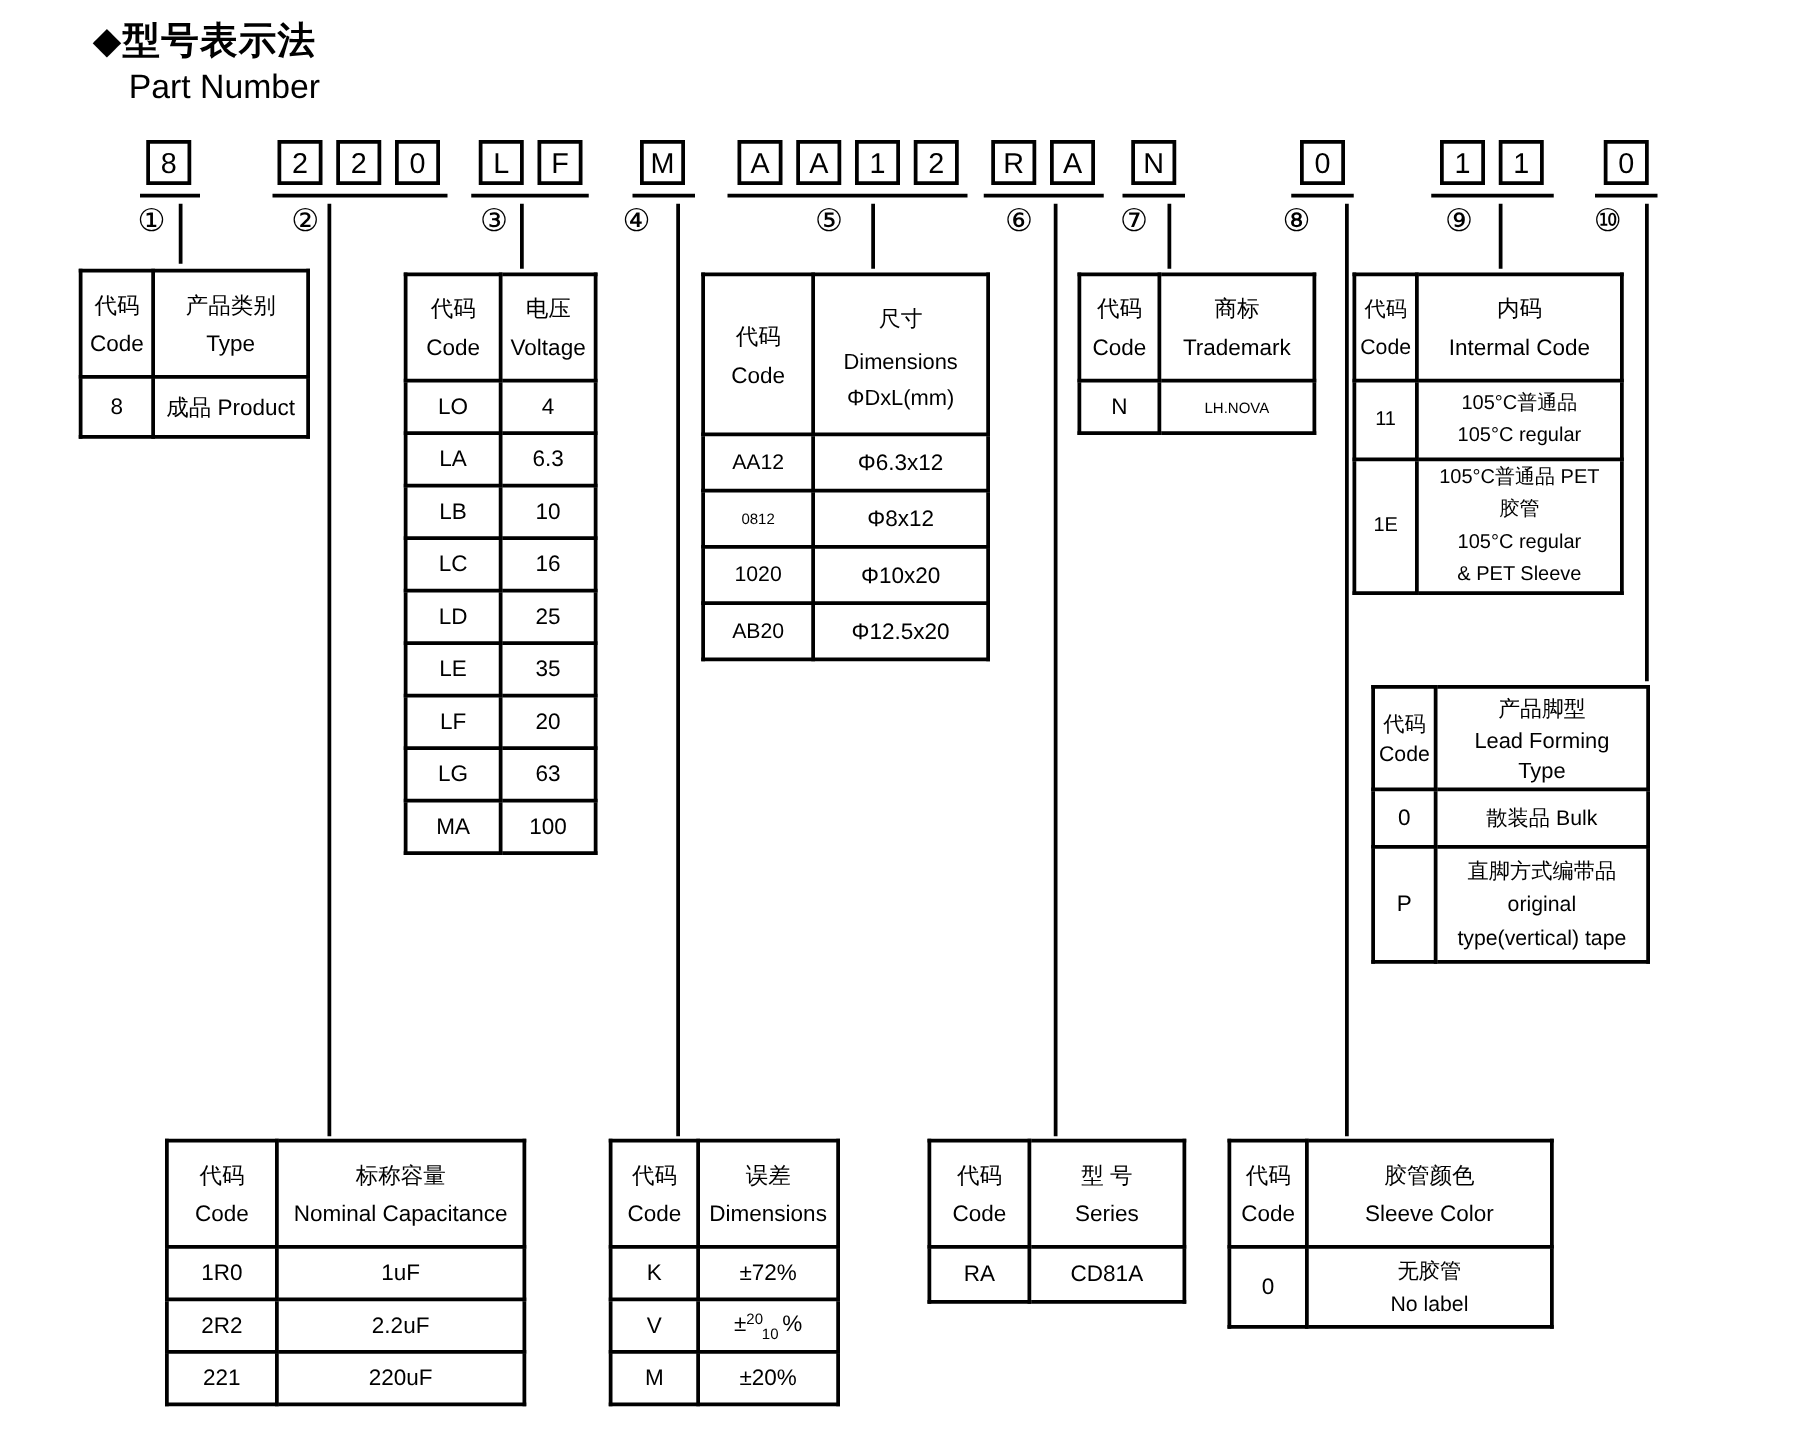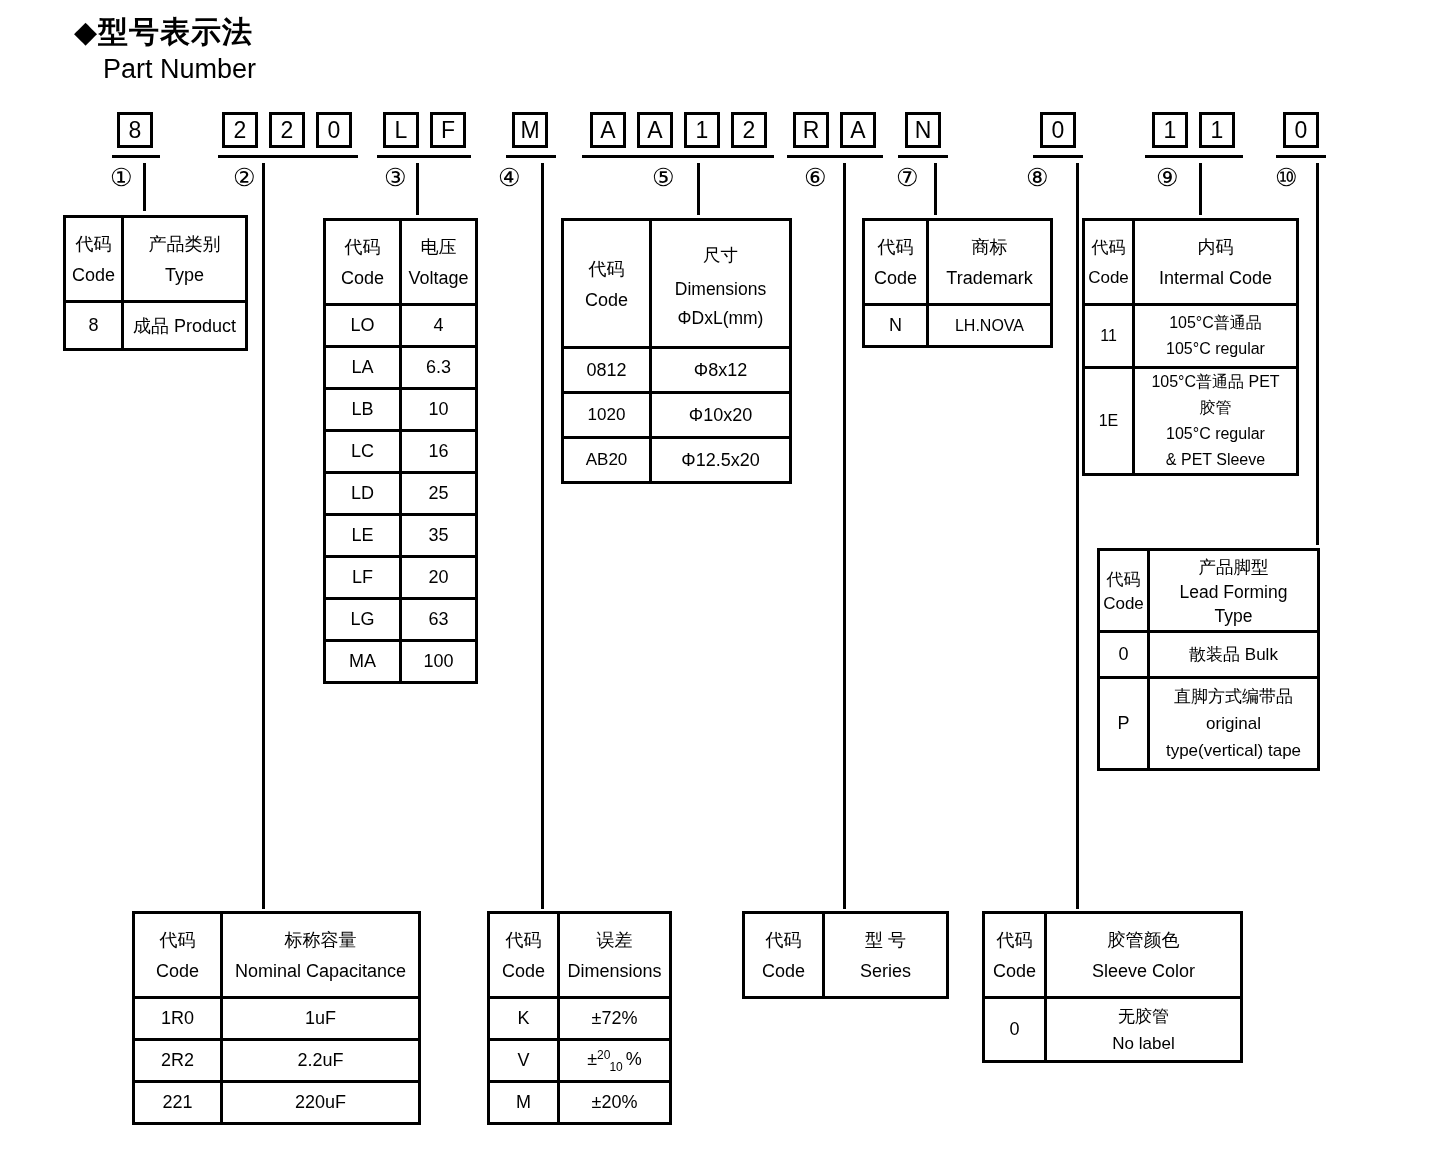--- a/index.html
+++ b/index.html
@@ -192,21 +192,25 @@
             <div class="hl">代码</div>
             <div class="hl">Code</div>
           </td>
       <td>
             <div class="hl3" style="margin:12px 0">尺寸</div>
             <div class="hl3" style="margin:8px 0">Dimensions</div>
             <div class="hl3" style="margin:8px 0">ΦDxL(mm)</div>
           </td>
     </tr>
     <tr style="height:45px">
-          <td style="font-size:18px">0812</td>
+          <td style="font-size:17px">AA12</td>
+          <td>Φ6.3x12</td>
+        </tr>
+    <tr style="height:45px">
+          <td style="font-size:12px">0812</td>
           <td>Φ8x12</td>
         </tr>
     <tr style="height:45px">
           <td style="font-size:17px">1020</td>
           <td>Φ10x20</td>
         </tr>
     <tr style="height:45px">
           <td style="font-size:17px">AB20</td>
           <td>Φ12.5x20</td>
         </tr>
@@ -224,21 +228,21 @@
             <div class="hl">代码</div>
             <div class="hl">Code</div>
           </td>
       <td>
             <div class="hl">商标</div>
             <div class="hl">Trademark</div>
           </td>
     </tr>
     <tr style="height:42px">
       <td>N</td>
-      <td style="font-size:16px">LH.NOVA</td>
+      <td style="font-size:12px">LH.NOVA</td>
     </tr>
   </tbody>
     </table>
 
   <table class="t" style="left:1082px;top:218px">
     <colgroup>
         <col style="width:50px">
         <col style="width:164px">
       </colgroup>
     <tbody>
@@ -376,20 +380,24 @@
         <tr style="height:85px">
       <td>
             <div class="hl">代码</div>
             <div class="hl">Code</div>
           </td>
       <td>
             <div class="hl">型 号</div>
             <div class="hl">Series</div>
           </td>
     </tr>
+    <tr style="height:44px">
+      <td>RA</td>
+      <td>CD81A</td>
+    </tr>
   </tbody>
     </table>
 
   <table class="t" style="left:982px;top:911px">
     <colgroup>
         <col style="width:62px">
         <col style="width:196px">
       </colgroup>
     <tbody>
         <tr style="height:85px">

